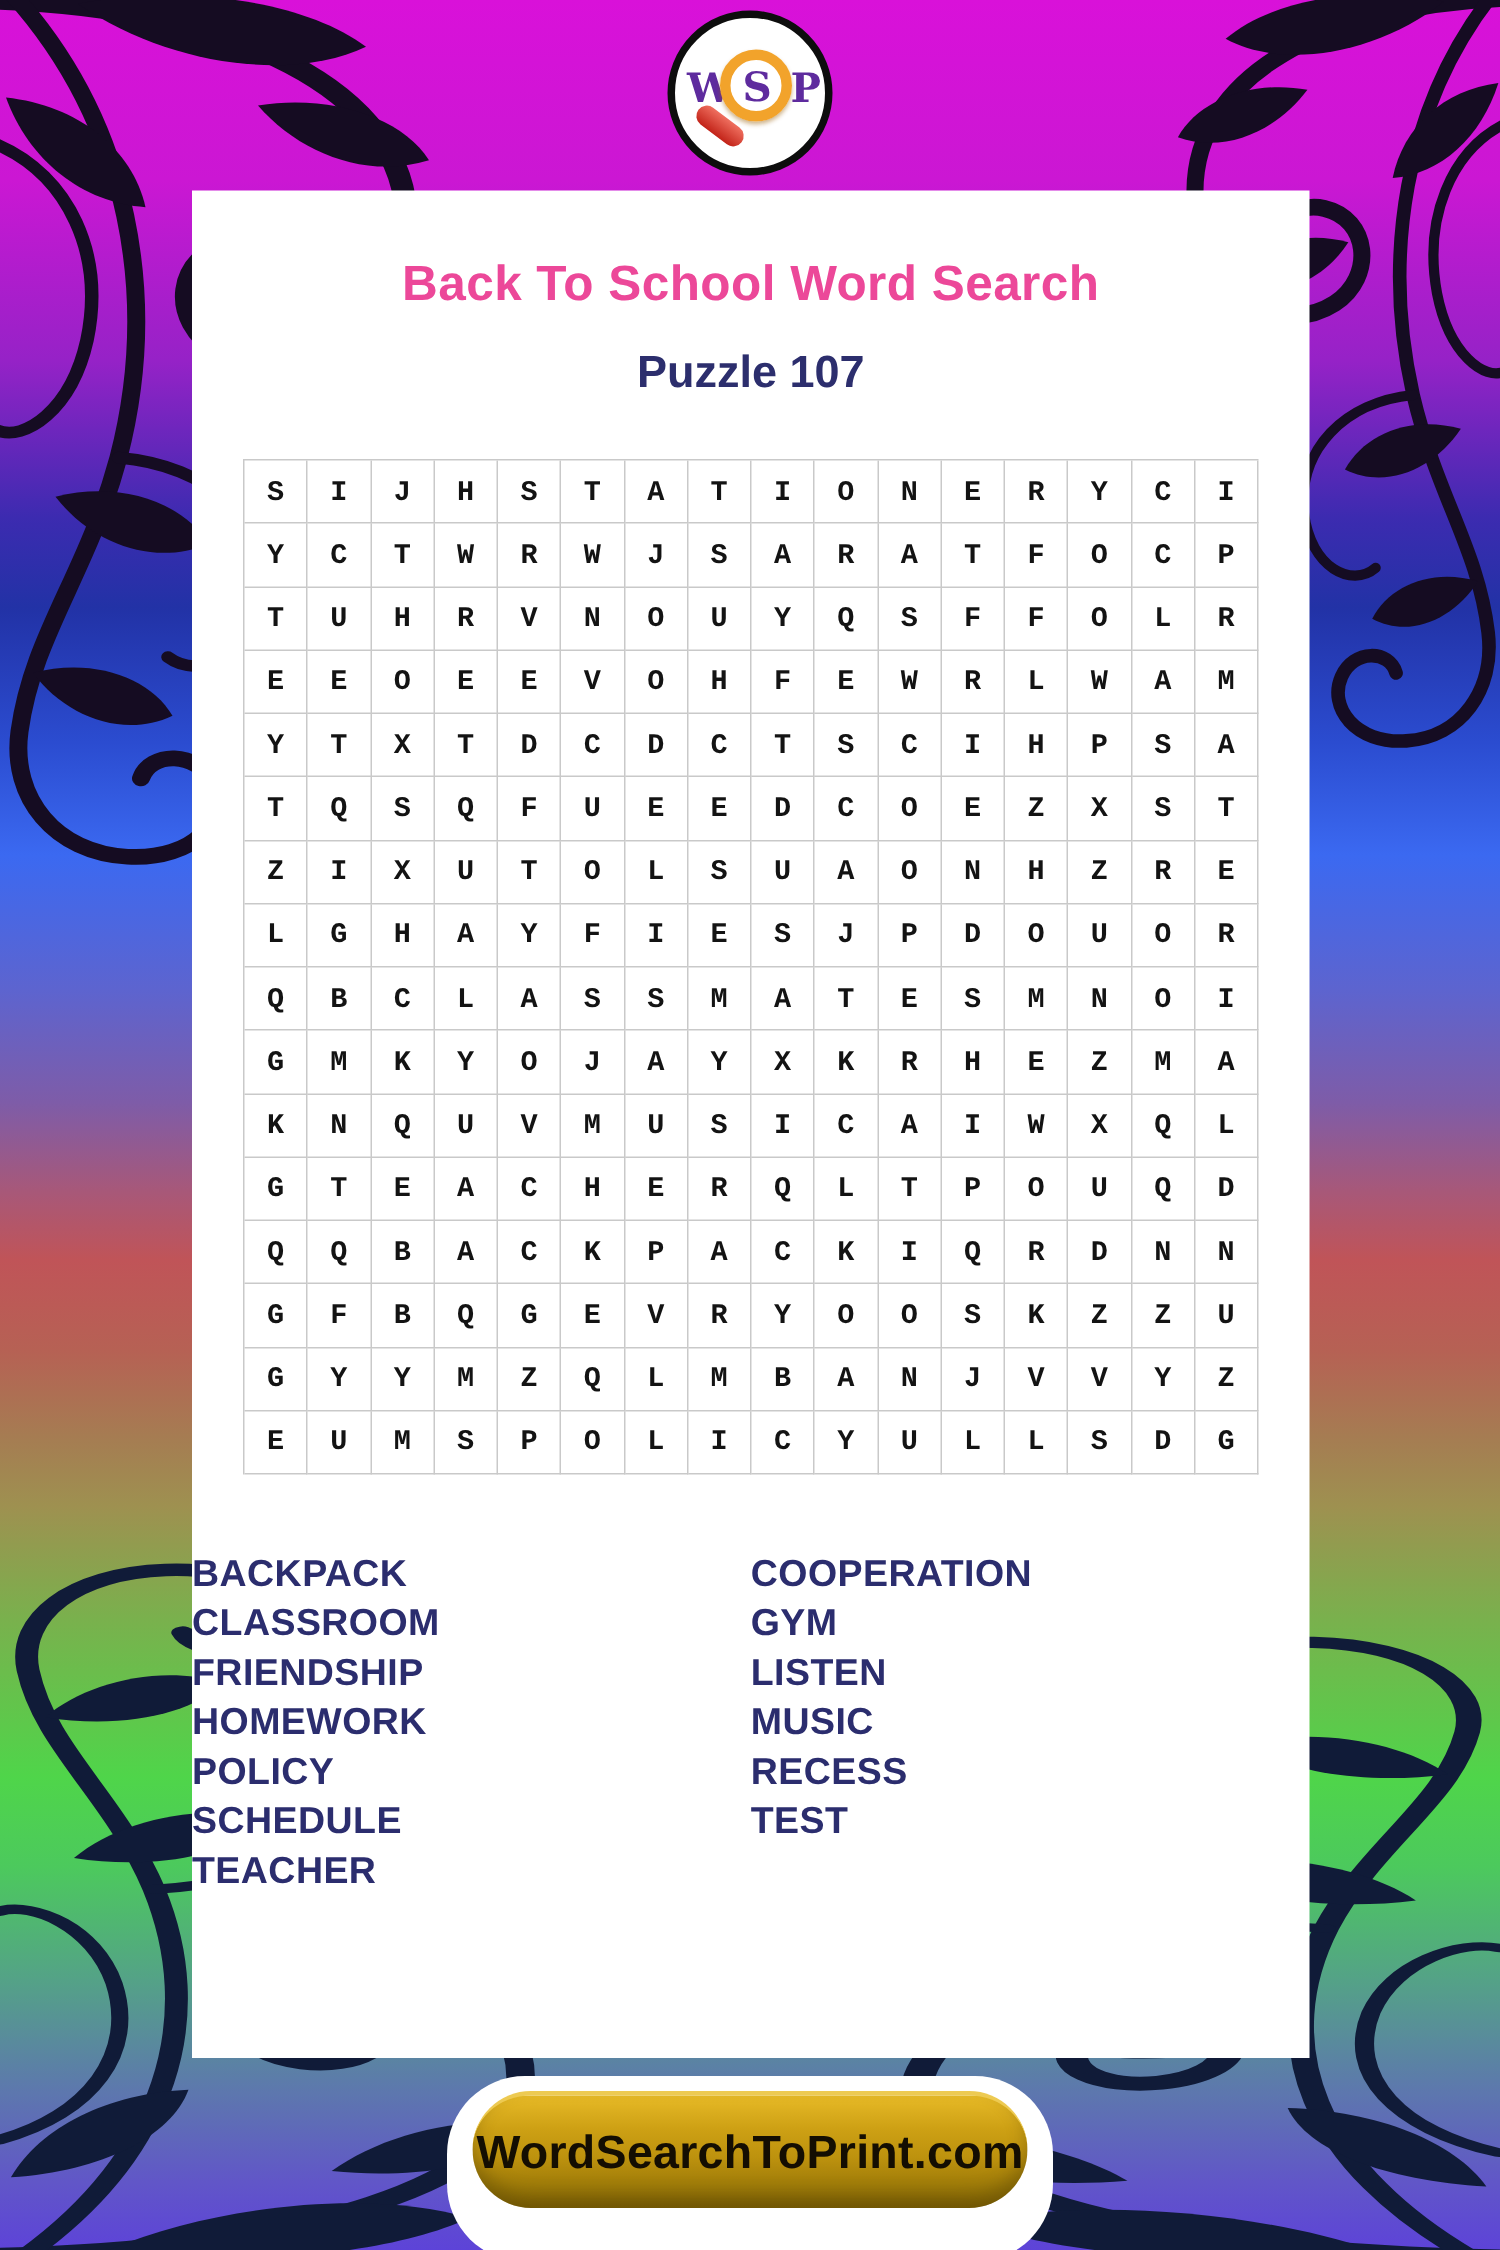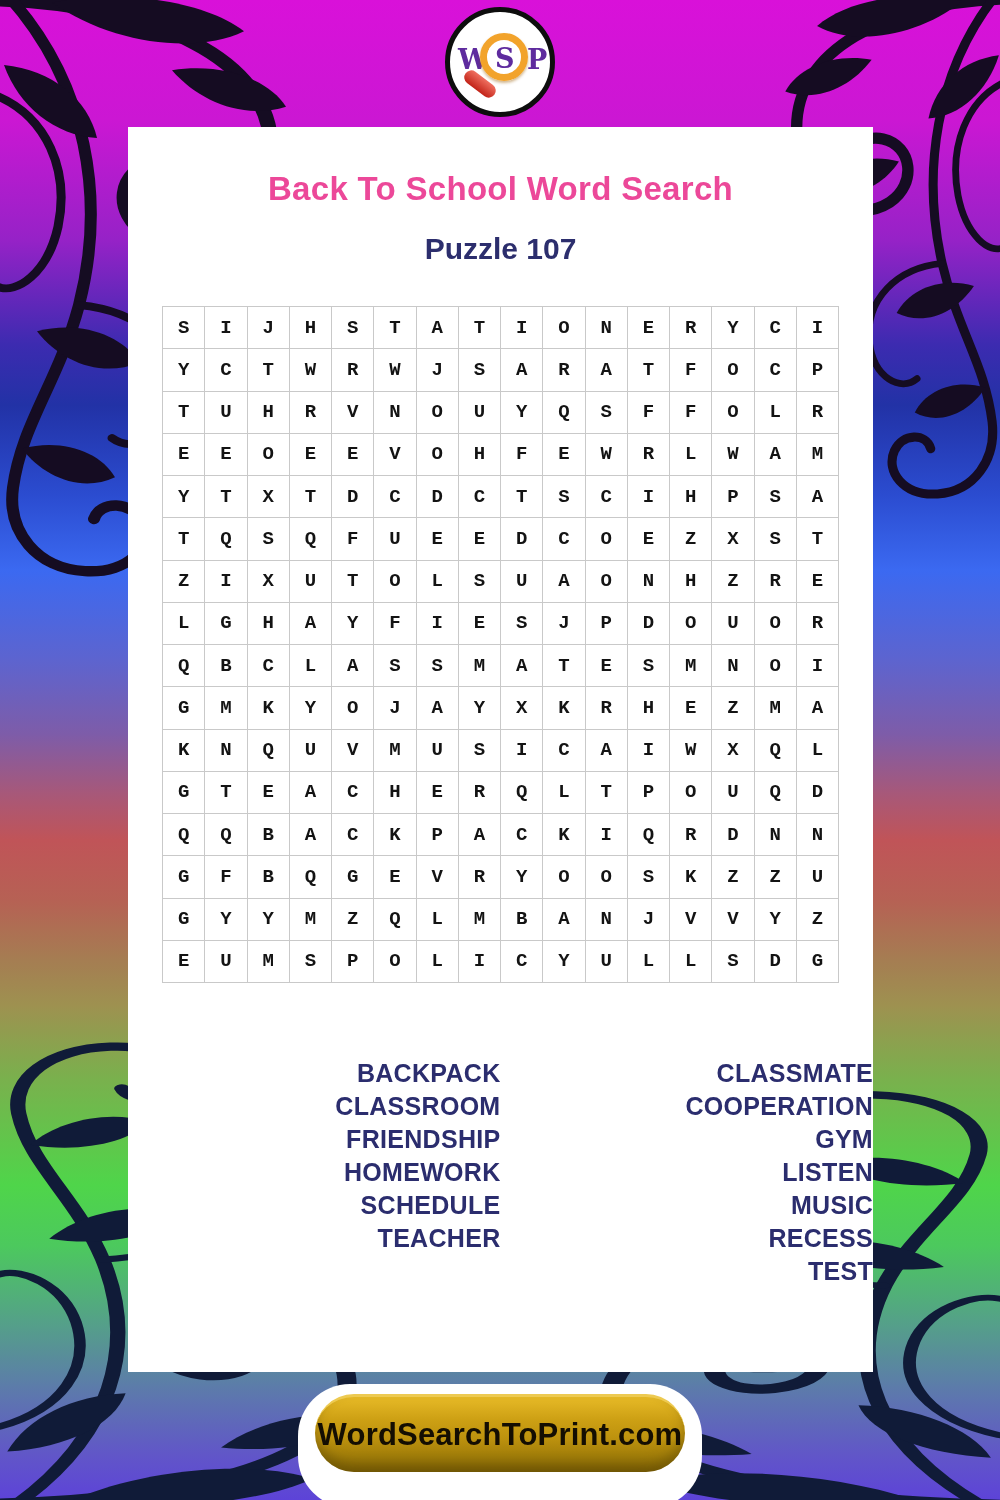--- a/index.html
+++ b/index.html
@@ -65,21 +65,21 @@
   .grid { width:677px; height:677px; margin:40px auto 0;
           display:grid; grid-template-columns:repeat(16,1fr); grid-template-rows:repeat(16,1fr);
           border-top:1px solid #c9c9c9; border-left:1px solid #c9c9c9; background:#fff; }
   .cell { display:flex; align-items:center; justify-content:center;
           border-right:1px solid #c9c9c9; border-bottom:1px solid #c9c9c9;
           font-family:"Liberation Mono", monospace; font-weight:700;
           font-size:19px; color:#131313; }
 
   
   .words { display:flex; margin-top:50px; }
-  .word-col { flex:1; text-align:right;margin-top:24px; }
+  .word-col { flex:1; text-align:left; }
   .word { font-size:25px; font-weight:bold; color:#2b2d6e; line-height:33px; letter-spacing:.3px; }
 
   
   .pill-outer { position:absolute; left:50%; top:1384px; transform:translateX(-50%);
                 width:404px; height:124px; background:#fff; border-radius:52px; z-index:3; }
   .pill-button { position:absolute; left:17px; top:10px; width:370px; height:78px;
                  border-radius:39px; text-decoration:none;
                  background:linear-gradient(180deg,#e7ba27 0%,#cda014 30%,#bd920e 55%,#9a7808 85%,#8a6a05 100%);
                  border-top:3px solid #edca52;
                  box-shadow: inset 0 -8px 12px rgba(60,45,0,.35);
@@ -391,25 +391,25 @@
         <div class="cell">D</div>
         <div class="cell">G</div>
       </div>
 
     <div class="words">
       <div class="word-col" id="words-left">
           <div class="word">BACKPACK</div>
           <div class="word">CLASSROOM</div>
           <div class="word">FRIENDSHIP</div>
           <div class="word">HOMEWORK</div>
+          <div class="word">POLICY</div>
           <div class="word">SCHEDULE</div>
           <div class="word">TEACHER</div>
         </div>
       <div class="word-col" id="words-right">
-          <div class="word">CLASSMATE</div>
           <div class="word">COOPERATION</div>
           <div class="word">GYM</div>
           <div class="word">LISTEN</div>
           <div class="word">MUSIC</div>
           <div class="word">RECESS</div>
           <div class="word">TEST</div>
         </div>
     </div>
   </div>
 

